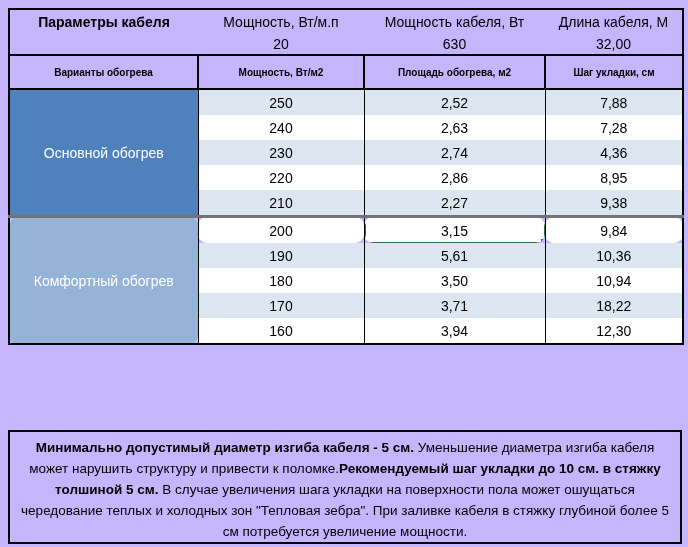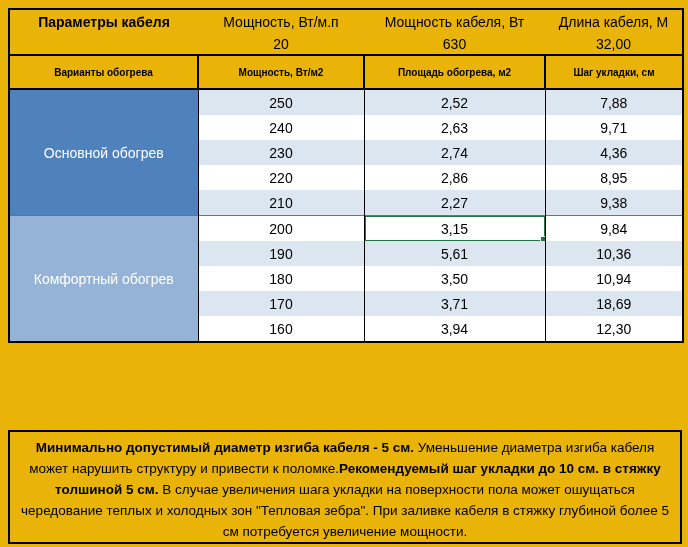--- a/index.html
+++ b/index.html
@@ -1,38 +1,38 @@
 <!DOCTYPE html>
 <html><head>
 <meta charset="utf-8">
 <style>
   html,body{margin:0;padding:0;background:#fff;}
   .sheet{
-    position:relative;width:688px;height:547px;background:#eab308;
+    position:relative;width:688px;height:547px;background:#c4b5fd;
     font-family:"Liberation Sans","DejaVu Sans",sans-serif;color:#000;overflow:hidden;
   }
   table.main{
     position:absolute;left:8px;top:8px;width:674px;
     border-collapse:collapse;table-layout:fixed;
     border:2px solid #000;
   }
   table.main td{
     text-align:center;vertical-align:middle;font-size:14px;padding:0;overflow:hidden;white-space:nowrap;
   }
   .b{font-weight:bold;}
   tr.top1 td{height:23px;border:none;}
   tr.top2 td{height:21px;border:none;}
   tr.hdr td{height:32px;border:2px solid #000;font-weight:bold;font-size:10px;}
   tr.data td{height:25px;}
   td.v{border-left:1px solid #000;background:#fff;}
   tr.band td.v{background:#DCE6F1;}
   td.glabel{color:#fff;font-size:14.5px;border-right:1px solid #000;}
   td.g1{background:#4F81BD;}
   td.g2{background:#95B3D7;}
-  tr.gdiv td{border-top:1px solid #737373;}
+  tr.gdiv td{border-top:3px solid #737373;border-radius:9px;}
   td.selected{position:relative;}
   td.selected::before{
     content:"";position:absolute;left:-1px;top:-1px;right:-1px;bottom:-1px;
     border:2px solid #217346;pointer-events:none;z-index:2;
   }
   td.selected::after{
     content:"";position:absolute;right:-3px;bottom:-3px;width:6px;height:6px;
     background:#217346;border:1px solid #fff;z-index:3;
   }
   .note{
@@ -75,21 +75,21 @@
 
       <tr class="data band">
         <td class="glabel g1" rowspan="5">Основной обогрев</td>
         <td class="v">250</td>
         <td class="v">2,52</td>
         <td class="v">7,88</td>
       </tr>
       <tr class="data">
         <td class="v">240</td>
         <td class="v">2,63</td>
-        <td class="v">9,71</td>
+        <td class="v">7,28</td>
       </tr>
       <tr class="data band">
         <td class="v">230</td>
         <td class="v">2,74</td>
         <td class="v">4,36</td>
       </tr>
       <tr class="data">
         <td class="v">220</td>
         <td class="v">2,86</td>
         <td class="v">8,95</td>
@@ -112,21 +112,21 @@
         <td class="v">10,36</td>
       </tr>
       <tr class="data">
         <td class="v">180</td>
         <td class="v">3,50</td>
         <td class="v">10,94</td>
       </tr>
       <tr class="data band">
         <td class="v">170</td>
         <td class="v">3,71</td>
-        <td class="v">18,69</td>
+        <td class="v">18,22</td>
       </tr>
       <tr class="data">
         <td class="v">160</td>
         <td class="v">3,94</td>
         <td class="v">12,30</td>
       </tr>
     </tbody>
   </table>
 
   <div class="note">

